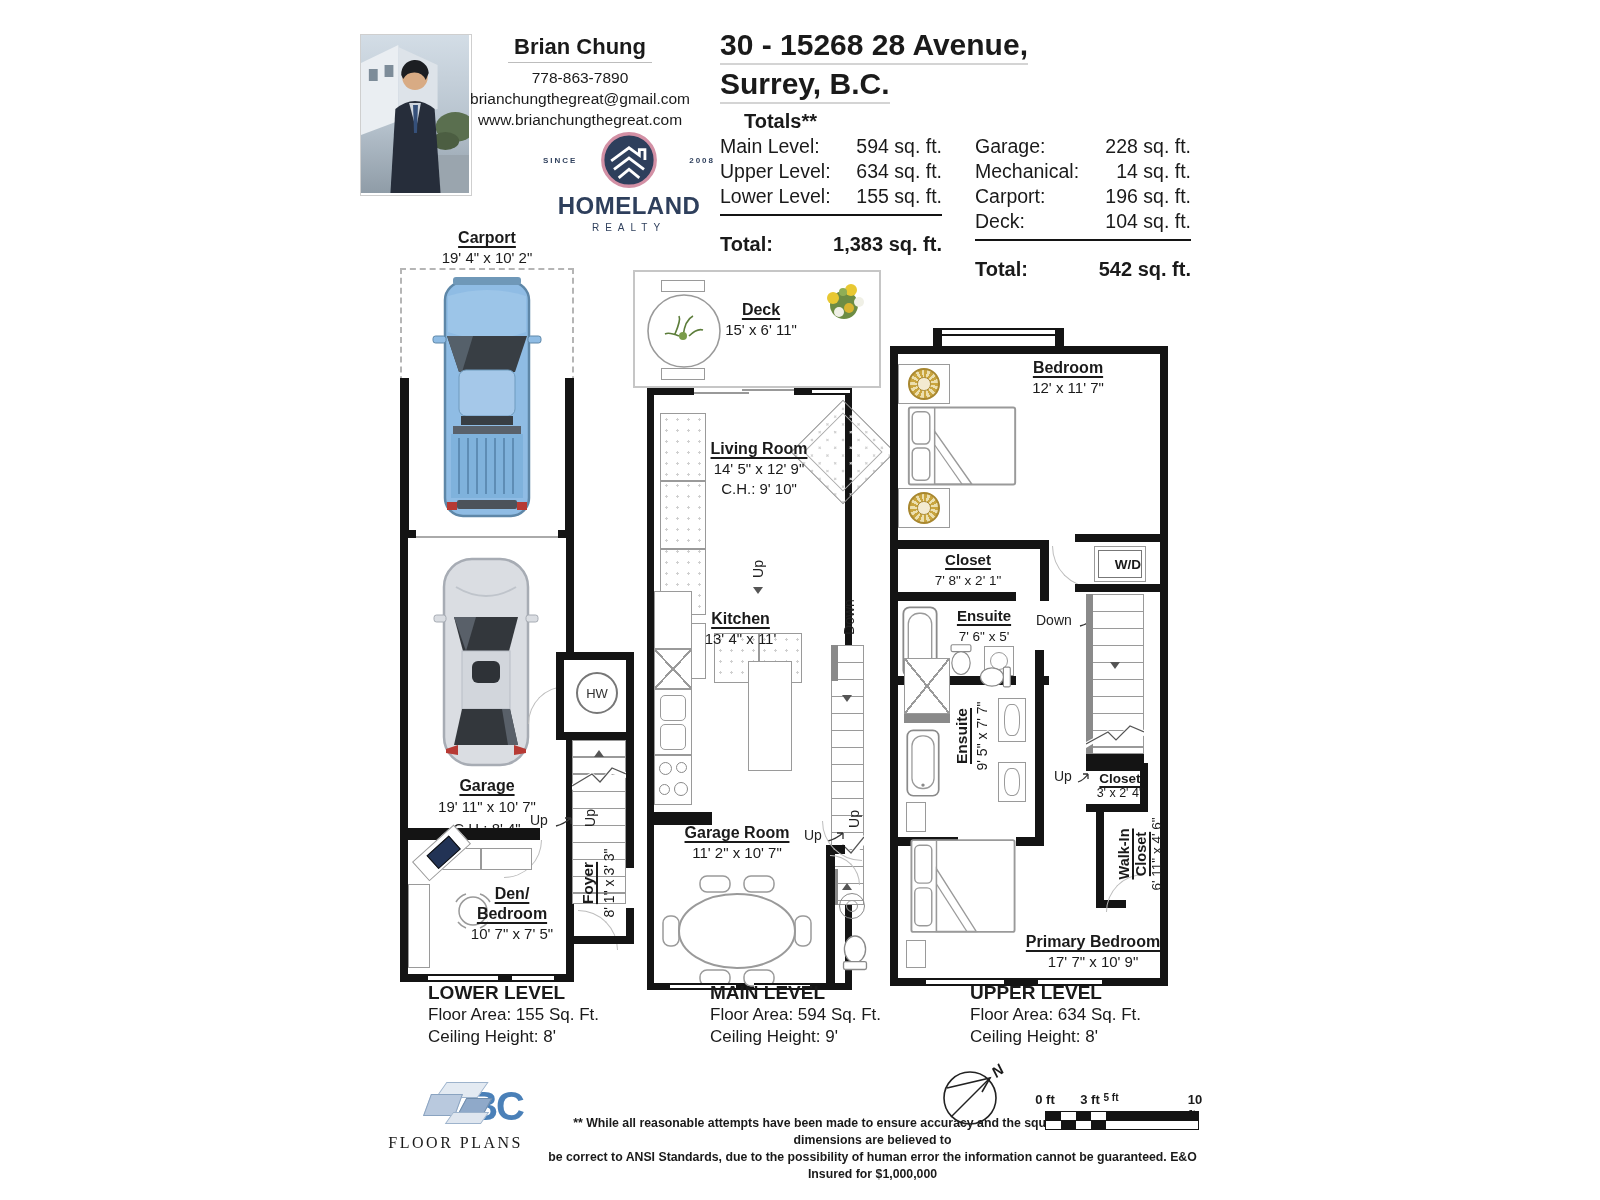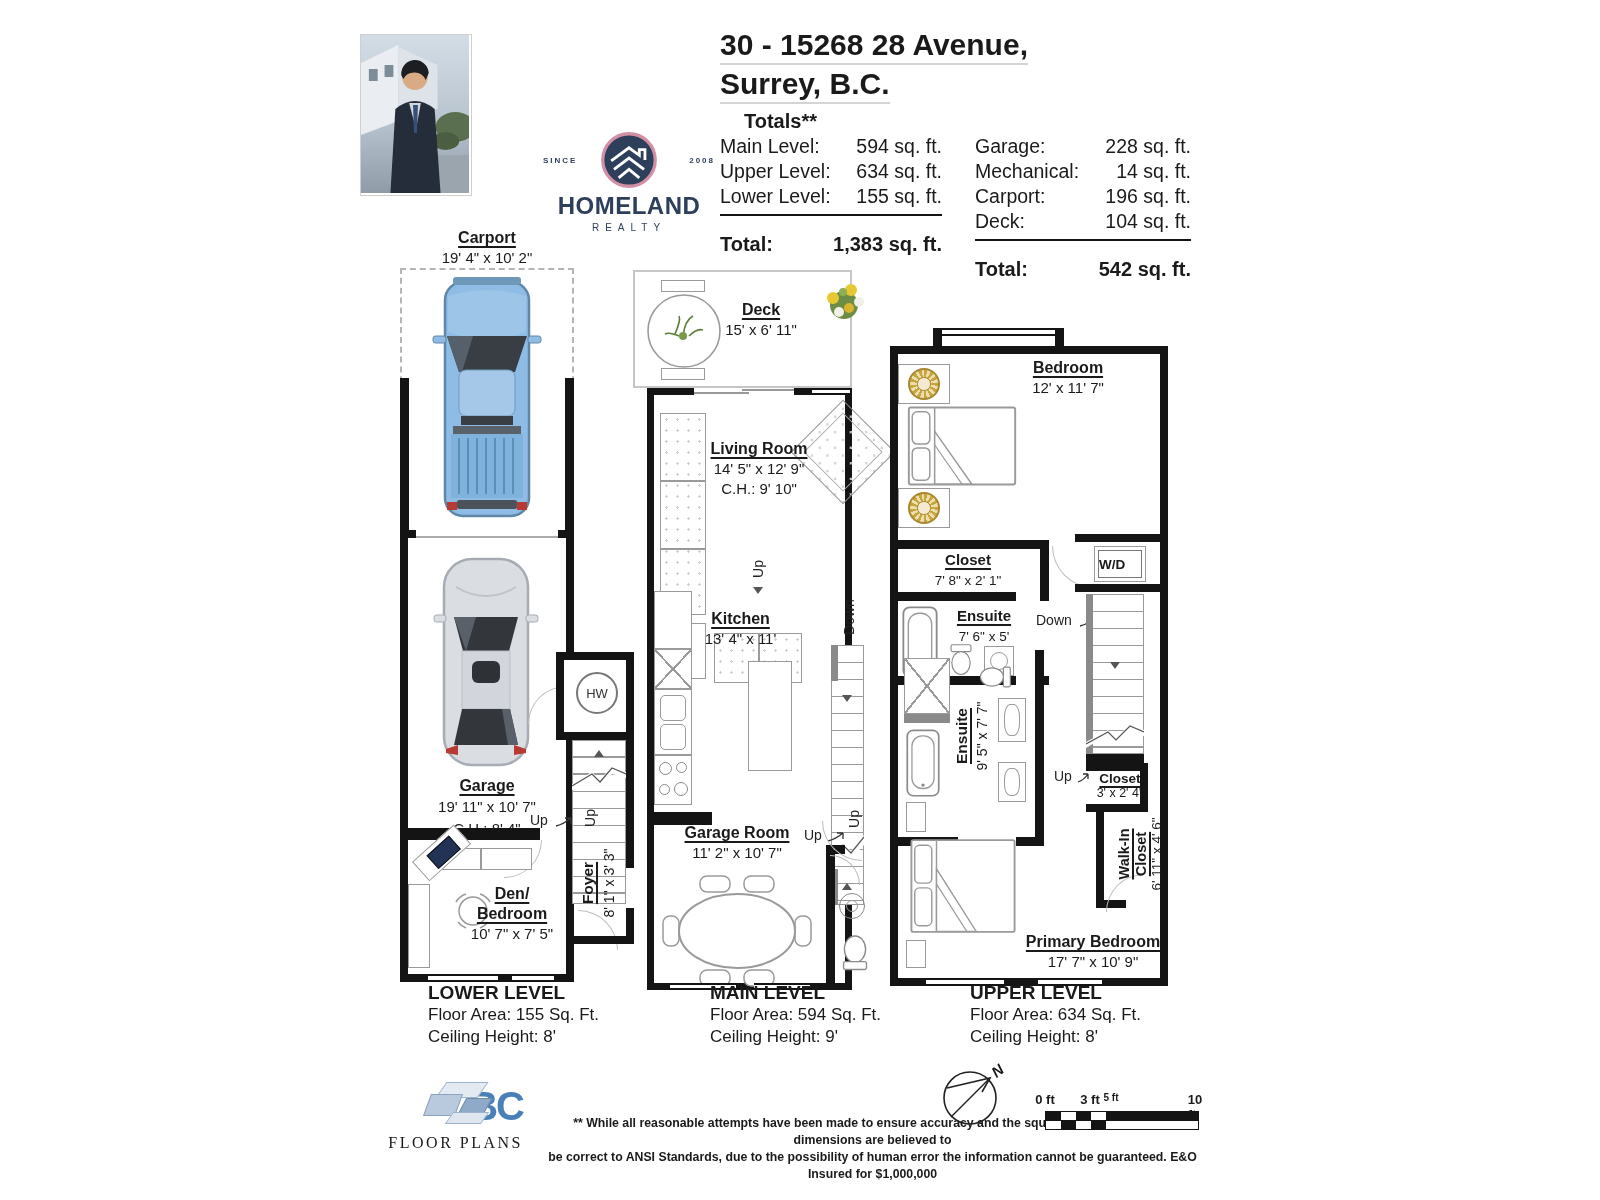--- a/index.html
+++ b/index.html
@@ -56,20 +56,26 @@
       <ellipse cx="86" cy="106" rx="14" ry="9" fill="#4c5e42"></ellipse>
       <rect x="56" y="120" width="54" height="38" fill="#9aa5ae"></rect>
       <path d="M30 158 L35 74 Q55 58 75 74 L81 158 Z" fill="#262d3a"></path>
       <path d="M49 68 L61 68 L56 94 Z" fill="#cfd6de"></path>
       <path d="M53 70 L58 70 L57 98 L54 98 Z" fill="#35507a"></path>
       <circle cx="55" cy="42" r="13" fill="#d8ab84"></circle>
       <path d="M41 40 a14 14 0 0 1 28 -2 l-3 7 a13 13 0 0 0 -23 -1 Z" fill="#1c1e22"></path>
     </svg>
   </div>
 
+  <div class="abs hdr-contact" style="left:462px;top:34px;width:236px;">
+    <div style="font-size:22px;font-weight:bold;border-bottom:1.5px solid #bdbdbd;display:inline-block;padding:0 6px 2px;">Brian Chung</div>
+    <div style="font-size:15.5px;margin-top:6px;">778-863-7890</div>
+    <div style="font-size:15.5px;margin-top:3px;">brianchungthegreat@gmail.com</div>
+    <div style="font-size:15.5px;margin-top:3px;">www.brianchungthegreat.com</div>
+  </div>
 
   <div class="abs" style="left:495px;top:130px;width:180px;text-align:center;margin-left:44px;">
     <div style="position:relative;height:60px;">
       <span style="position:absolute;left:4px;top:26px;font-size:8px;letter-spacing:2px;color:#2E3F5C;font-weight:bold;">SINCE</span>
       <span style="position:absolute;right:4px;top:26px;font-size:8px;letter-spacing:2px;color:#2E3F5C;font-weight:bold;">2008</span>
       <svg viewBox="0 0 64 64" width="60" height="60" style="position:absolute;left:60px;top:0;">
         <circle cx="32" cy="32" r="28" fill="#2E3F5C" stroke="#D390A5" stroke-width="3.5"></circle>
         <path d="M13 33 L32 19 L43 27 L43 21 L49 21 L49 32" stroke="#fff" fill="none" stroke-width="3"></path>
         <path d="M16 42 L32 30 L48 42" stroke="#fff" stroke-width="3" fill="none"></path>
         <path d="M21 51 L32 42 L43 51" stroke="#fff" stroke-width="3" fill="none"></path>
@@ -219,21 +225,21 @@
     </svg>
     <div class="tri-up" style="left:196px;top:522px;"></div>
     <span class="vcenter updown" style="left:192px;top:590px;">Up</span>
     <span class="vcenter" style="left:190px;top:655px;font-size:15.5px;"><span class="rname">Foyer</span></span>
     <span class="vcenter f14" style="left:211px;top:655px;">8' 1" x 3' 3"</span>
     <div class="arc arc-tr" style="left:180px;top:682px;width:40px;height:40px;"></div>
     <div class="wall" style="left:174px;top:708px;width:62px;height:8px;"></div>
   </div>
 
   <div class="abs" style="left:633px;top:262px;width:252px;height:730px;">
-    <div class="abs" style="left:0;top:8px;width:219px;height:118px;border:2px solid #c6c6c6;box-sizing:border-box;">
+    <div class="abs" style="left:0;top:8px;width:248px;height:118px;border:2px solid #c6c6c6;box-sizing:border-box;">
       <div class="rlabel" style="left:66px;top:28px;width:120px;">
         <span class="rname f16">Deck</span><br>
         <span class="f15">15' x 6' 11"</span>
       </div>
       <div class="fur" style="left:26px;top:8px;width:44px;height:12px;"></div>
       <div class="fur" style="left:26px;top:96px;width:44px;height:12px;"></div>
       <svg class="abs" style="left:10px;top:20px;" width="78" height="78">
         <circle cx="39" cy="39" r="36" fill="#fff" stroke="#9a9a9a" stroke-width="1.6"></circle>
         <path d="M30 42 q6 -14 4 -18 M38 44 q2 -16 10 -20 M44 44 q8 -8 14 -6 M34 44 q-10 -4 -14 -2" stroke="#5c7d3a" fill="none" stroke-width="1.6"></path>
         <circle cx="38" cy="44" r="4" fill="#7a9c4a"></circle>
@@ -377,21 +383,21 @@
         <div class="wall" style="left:0;top:238px;width:118px;height:9px;"></div>
         <div class="rlabel" style="left:6px;top:196px;width:128px;">
           <span class="rname f15">Closet</span><br>
           <span class="f13">7' 8" x 2' 1"</span>
         </div>
         <div class="arc arc-bl" style="left:154px;top:192px;width:42px;height:42px;"></div>
 
         <div class="wall" style="left:177px;top:180px;width:85px;height:8px;"></div>
         <div class="wall" style="left:177px;top:230px;width:85px;height:8px;"></div>
         <div class="fur" style="left:196px;top:192px;width:52px;height:36px;">
-          <div style="position:absolute;inset:3px;border:1px solid #777;display:flex;align-items:center;justify-content:flex-start;font-size:13.5px;font-weight:bold;">
+          <div style="position:absolute;inset:3px;border:1px solid #777;display:flex;align-items:center;justify-content:flex-end;font-size:13.5px;font-weight:bold;padding-left:20px;">
             <span>W/D</span>
           </div>
         </div>
 
         <div class="rlabel" style="left:32px;top:252px;width:108px;">
           <span class="rname f15">Ensuite</span><br>
           <span class="f13">7' 6" x 5'</span>
         </div>
         <svg class="abs" style="left:4px;top:250px;" width="36" height="76" viewBox="0 0 40 80">
           <rect x="1.5" y="1.5" width="37" height="77" rx="7" fill="#fff" stroke="#8a8a8a" stroke-width="2"></rect>

